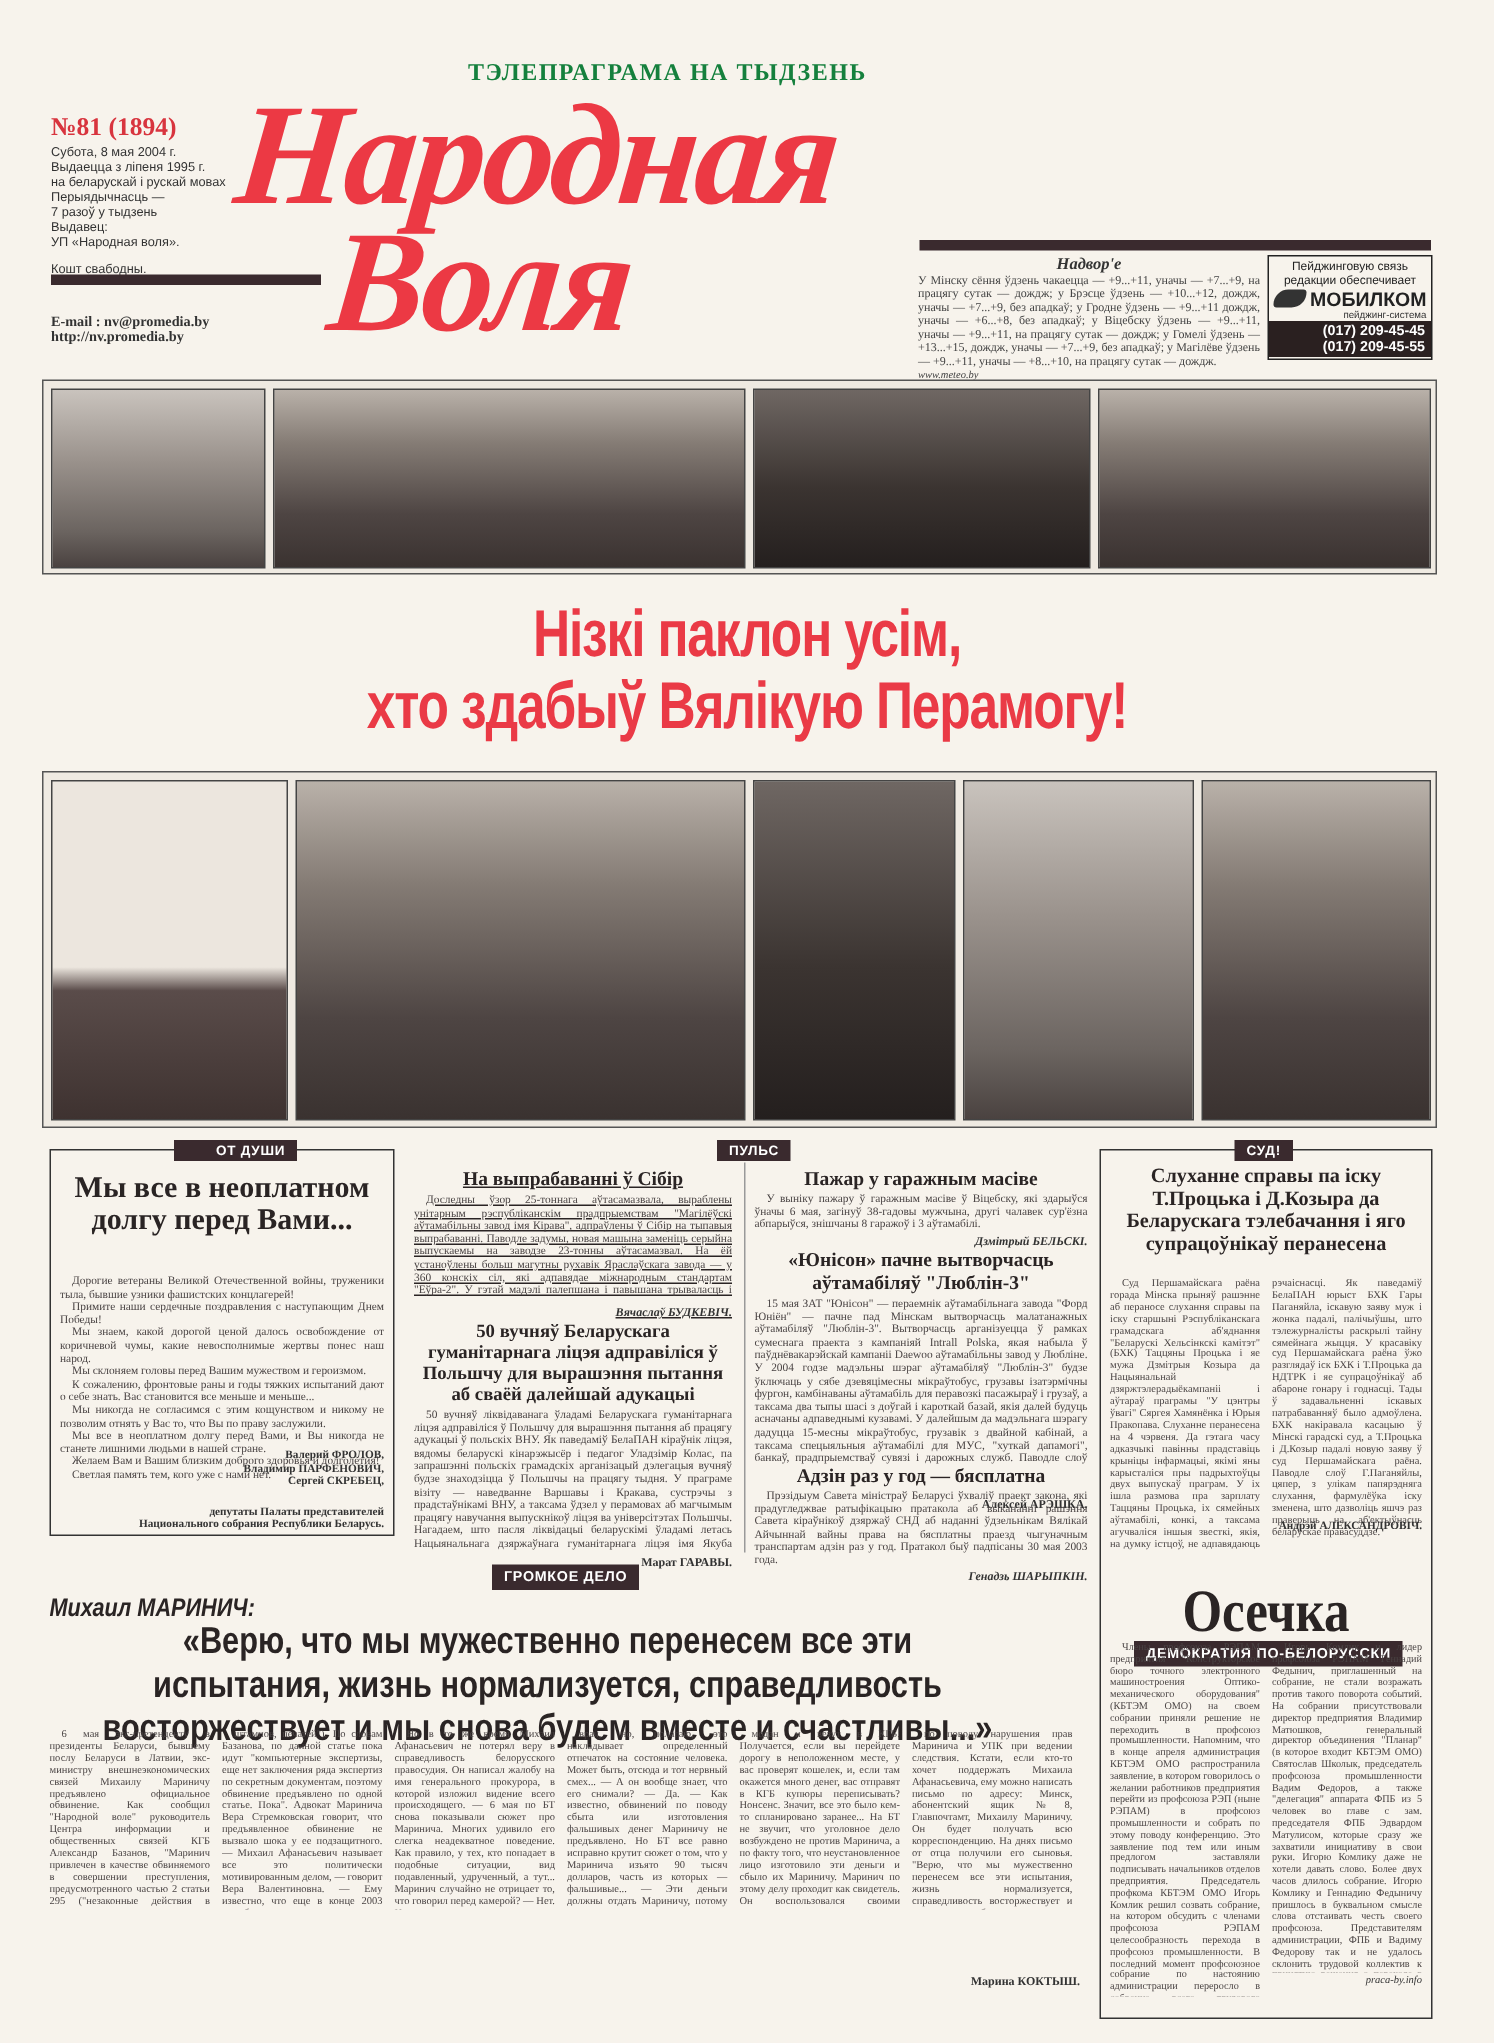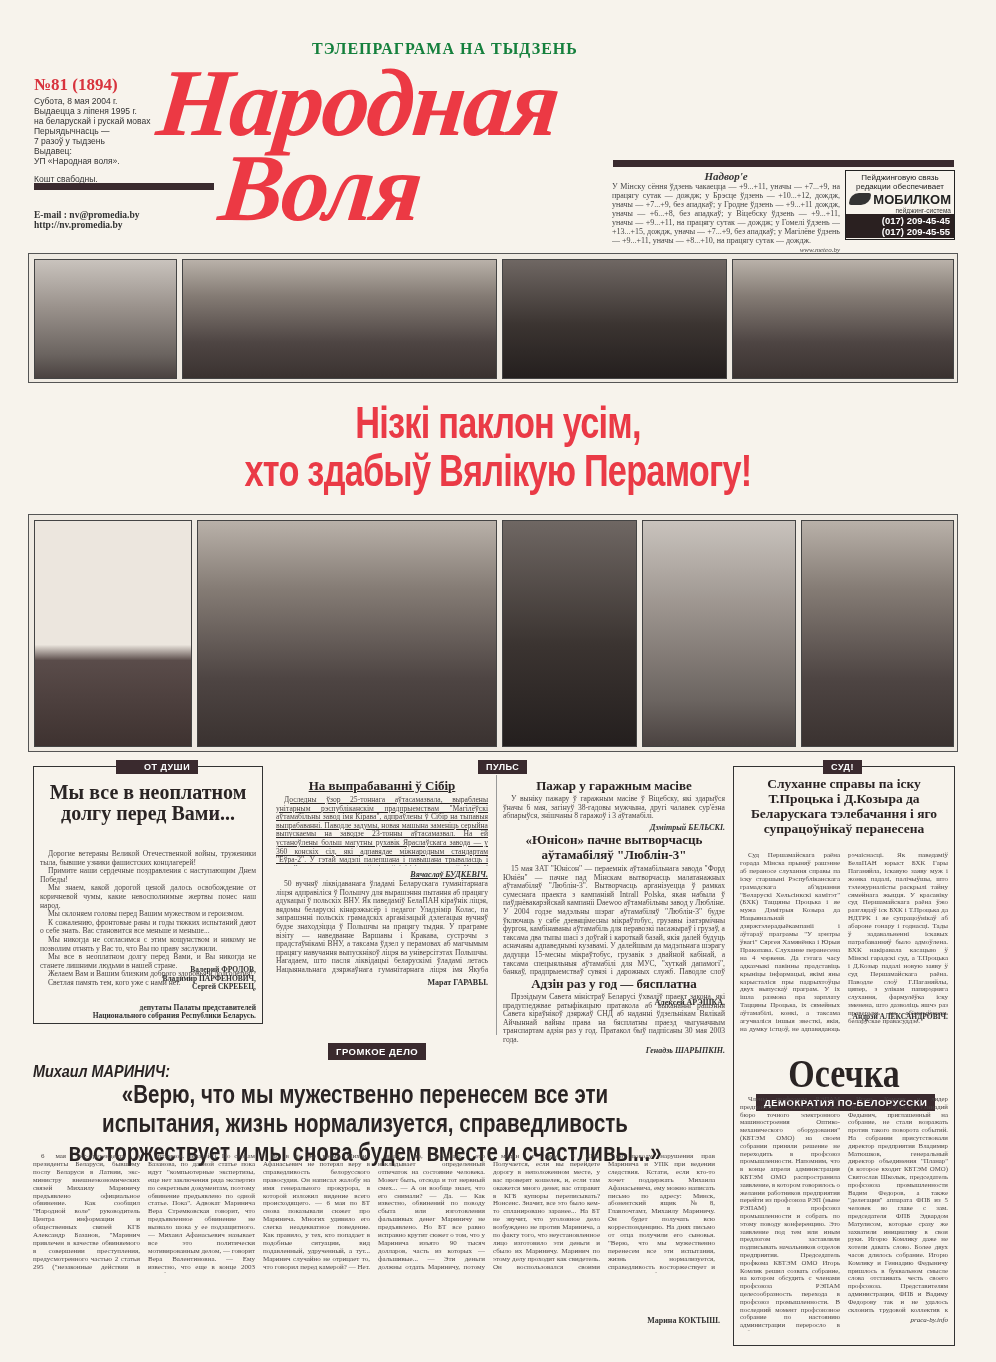--- a/index.html
+++ b/index.html
@@ -13,21 +13,21 @@
   .issue-meta { left: 34px; top: 96px; font-family: "Liberation Sans", sans-serif; font-size: 8.5px; line-height: 10px; color: #333; width: 140px; }
   .issue-meta .gap { height: 8px; }
   .mast-bar-left { left: 34px; top: 183px; width: 180px; height: 7px; background: #3a2a2e; }
   .contacts { left: 34px; top: 210px; font-size: 9.5px; font-weight: bold; line-height: 10px; color: #333; }
   .logo1 { left: 158px; top: 55px; font-size: 96px; font-style: italic; font-weight: bold; color: #ec3944; letter-spacing: -2px; line-height: 1; transform: skewX(-6deg); }
   .logo2 { left: 220px; top: 140px; font-size: 96px; font-style: italic; font-weight: bold; color: #ec3944; letter-spacing: -2px; line-height: 1; transform: skewX(-6deg); }
   .mast-bar-right { left: 613px; top: 160px; width: 341px; height: 7px; background: #3a2a2e; }
 
   .weather { left: 612px; top: 172px; width: 228px; font-size: 8px; line-height: 9px; text-align: justify; color: #444; }
   .weather h4 { text-align: center; font-style: italic; font-size: 11px; margin-bottom: 1px; color: #333; }
-  .weather .src { text-align: right; font-style: italic; font-size: 7px; margin-top: 1px; }
+  .weather .src { font-style: italic; font-size: 7px; margin-top: 1px; }
 
   .ad { left: 845px; top: 170px; width: 110px; height: 70px; border: 1px solid #222; font-family: "Liberation Sans", sans-serif; }
   .ad .top { font-size: 8px; text-align: center; line-height: 9px; padding-top: 2px; color: #222; }
   .ad .brand { display: flex; align-items: center; justify-content: flex-end; padding-right: 3px; font-weight: bold; font-size: 13px; color: #222; height: 16px; }
   .ad .brand .bird { width: 22px; height: 12px; background: #333; border-radius: 10px 2px 10px 2px; margin-right: 2px; }
   .ad .sub { font-size: 6.5px; text-align: right; padding-right: 3px; color: #333; }
   .ad .phones { background: #2a2020; color: #fff; font-size: 9.5px; font-weight: bold; text-align: right; padding: 1px 4px; line-height: 11px; }
 
   
   .strip { border: 1px solid #555; background: #efeae2; }
@@ -138,20 +138,21 @@
 
 <div class="abs label" style="left:478px;top:760px;">ПУЛЬС</div>
 <div class="col-rule" style="left:496px;top:775px;height:260px;"></div>
 
 <div class="abs" style="left:276px;top:778px;width:212px;text-decoration:underline;">
   <div class="art-title" style="font-size:13px;line-height:15px;margin-bottom:3px;">На выпрабаванні ў Сібір</div>
   <p class="body-text" style="max-height:70px;overflow:hidden;">Доследны ўзор 25-тоннага аўтасамазвала, выраблены унітарным рэспубліканскім прадпрыемствам "Магілёўскі аўтамабільны завод імя Кірава", адпраўлены ў Сібір на тыпавыя выпрабаванні. Паводле задумы, новая машына заменіць серыйна выпускаемы на заводзе 23-тонны аўтасамазвал. На ёй устаноўлены больш магутны рухавік Яраслаўскага завода — у 360 конскіх сіл, які адпавядае міжнародным стандартам "Еўра-2". У гэтай мадэлі палепшана і павышана трываласць і надзейнасць вядучых мастоў, гідраўлікі і іншых вузлоў. Капот і шэраг дэталяў апярэння зроблены са шклопластыку. Палепшаны вуглавы дызайн, павышана камфортнасць кабіны вадзіцеля.</p>
   <div class="byline it" style="margin-top:4px;">Вячаслаў БУДКЕВІЧ.</div>
 </div>
 <div class="abs" style="left:276px;top:880px;width:212px;">
+  <div class="art-title" style="font-size:12.5px;line-height:14px;margin-bottom:3px;">50 вучняў Беларускага гуманітарнага ліцэя адправіліся ў Польшчу для вырашэння пытання аб сваёй далейшай адукацыі</div>
   <p class="body-text" style="max-height:95px;overflow:hidden;">50 вучняў ліквідаванага ўладамі Беларускага гуманітарнага ліцэя адправіліся ў Польшчу для вырашэння пытання аб працягу адукацыі ў польскіх ВНУ. Як паведаміў БелаПАН кіраўнік ліцэя, вядомы беларускі кінарэжысёр і педагог Уладзімір Колас, па запрашэнні польскіх грамадскіх арганізацый дэлегацыя вучняў будзе знаходзіцца ў Польшчы на працягу тыдня. У праграме візіту — наведванне Варшавы і Кракава, сустрэчы з прадстаўнікамі ВНУ, а таксама ўдзел у перамовах аб магчымым працягу навучання выпускнікоў ліцэя ва універсітэтах Польшчы. Нагадаем, што пасля ліквідацыі беларускімі ўладамі летась Нацыянальнага дзяржаўнага гуманітарнага ліцэя імя Якуба Коласа вучні працягваюць займацца ў сваіх выкладчыкаў, нягледзячы на тое, што закончыліся няўдачай усе спробы зарэгістраваць новую навучальную ўстанову — Беларускі гуманітарны ліцэй.</p>
   <div class="byline" style="margin-top:3px;">Марат ГАРАВЫ.</div>
 </div>
 
 <div class="abs" style="left:503px;top:778px;width:222px;">
   <div class="art-title" style="font-size:13px;line-height:15px;margin-bottom:2px;">Пажар у гаражным масіве</div>
   <p class="body-text">У выніку пажару ў гаражным масіве ў Віцебску, які здарыўся ўначы 6 мая, загінуў 38-гадовы мужчына, другі чалавек сур'ёзна абпарыўся, знішчаны 8 гаражоў і 3 аўтамабілі.</p>
   <div class="byline it" style="margin-top:2px;">Дзмітрый БЕЛЬСКІ.</div>
 </div>
 <div class="abs" style="left:503px;top:832px;width:222px;">

